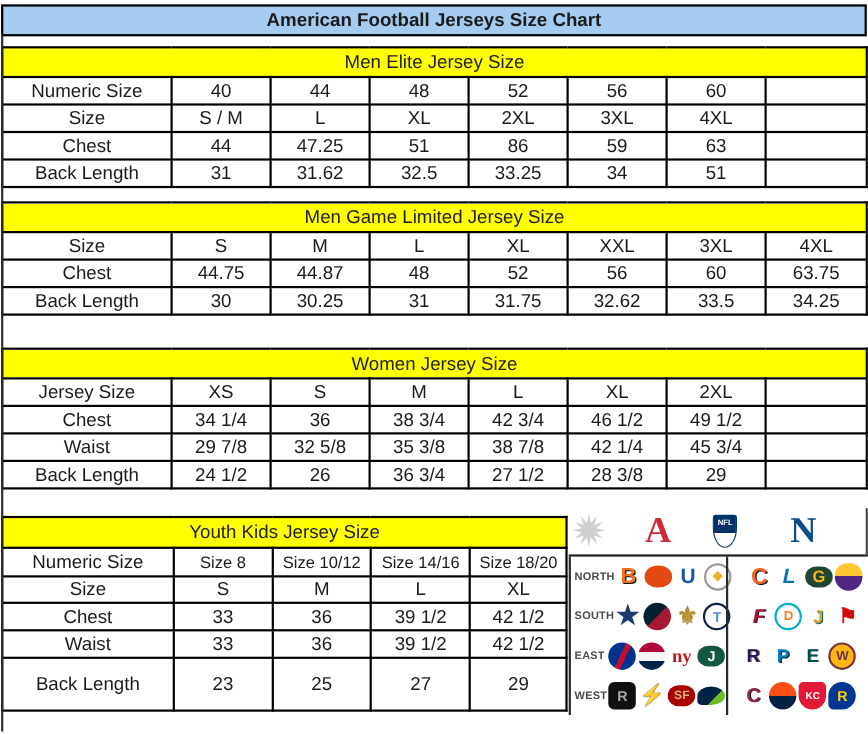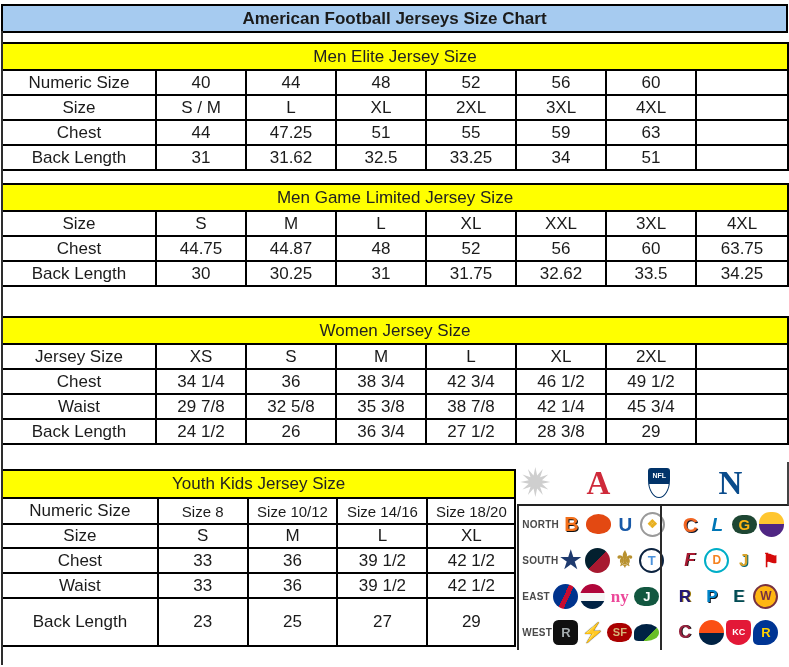--- a/index.html
+++ b/index.html
@@ -61,21 +61,21 @@
   .bengals{color:#F3701B;font-size:20px;text-shadow:1px 1px 0 #111;}
   .browns{background:#E34912;border-radius:50% 50% 46% 46%;height:20px;}
   .colts{color:#1758A7;font-size:19px;font-weight:800;}
   .steelers{background:#fff;border:2px solid #9a9a9a;color:#E8B021;font-size:12px;width:21px;height:21px;flex-basis:21px;}
   .cowboys{color:#1E3A6E;font-size:24px;}
   .texans{background:linear-gradient(135deg,#03202F 50%,#A71930 50%);}
   .saints{color:#B8912F;font-size:22px;}
   .titans{background:#fff;border:2px solid #0C2340;color:#4B92DB;font-size:13px;width:21px;height:21px;flex-basis:21px;}
   .bills{background:linear-gradient(115deg,#00338D 45%,#C60C30 45% 60%,#00338D 60%);}
   .patriots{background:linear-gradient(180deg,#B0063A 0 34%,#f5f5f5 34% 66%,#002244 66%);}
-  .giants{color:#ec4899;font-family:"Liberation Serif",serif;font-size:17px;font-weight:800;}
+  .giants{color:#b91c1c;font-family:"Liberation Serif",serif;font-size:17px;font-weight:800;}
   .jets{background:#125740;color:#fff;border-radius:50%/62%;font-size:13px;height:19px;}
   .raiders{background:#101010;color:#A5ACAF;border-radius:22%;font-size:13px;}
   .chargers{color:#FFC20E;font-size:19px;text-shadow:0 0 1px #0A2342;}
   .niners{background:#AA0000;color:#D5B477;border-radius:50%/62%;font-size:11px;height:19px;}
   .seahawks{background:linear-gradient(135deg,#002244 62%,#69BE28 62%);border-radius:50% 50% 50% 18%;height:17px;}
   .bears{color:#F26522;font-size:21px;text-shadow:1px 1px 0 #0B162A;}
   .lions{color:#0076B6;font-size:19px;font-style:italic;}
   .packers{background:#1E4633;color:#FFB612;border-radius:50%/62%;font-size:15px;height:19px;}
   .vikings{background:linear-gradient(180deg,#FFC62F 48%,#4F2683 48%);border-radius:45% 45% 50% 50%;}
   .falcons{color:#A71930;font-size:18px;font-style:italic;text-shadow:1px 0 0 #111;}
@@ -131,21 +131,21 @@
     <td>2XL</td>
     <td>3XL</td>
     <td>4XL</td>
     <td></td>
   </tr>
   <tr>
     <td>Chest</td>
     <td>44</td>
     <td>47.25</td>
     <td>51</td>
-    <td>55</td>
+    <td>86</td>
     <td>59</td>
     <td>63</td>
     <td></td>
   </tr>
   <tr>
     <td>Back Length</td>
     <td>31</td>
     <td>31.62</td>
     <td>32.5</td>
     <td>33.25</td>

